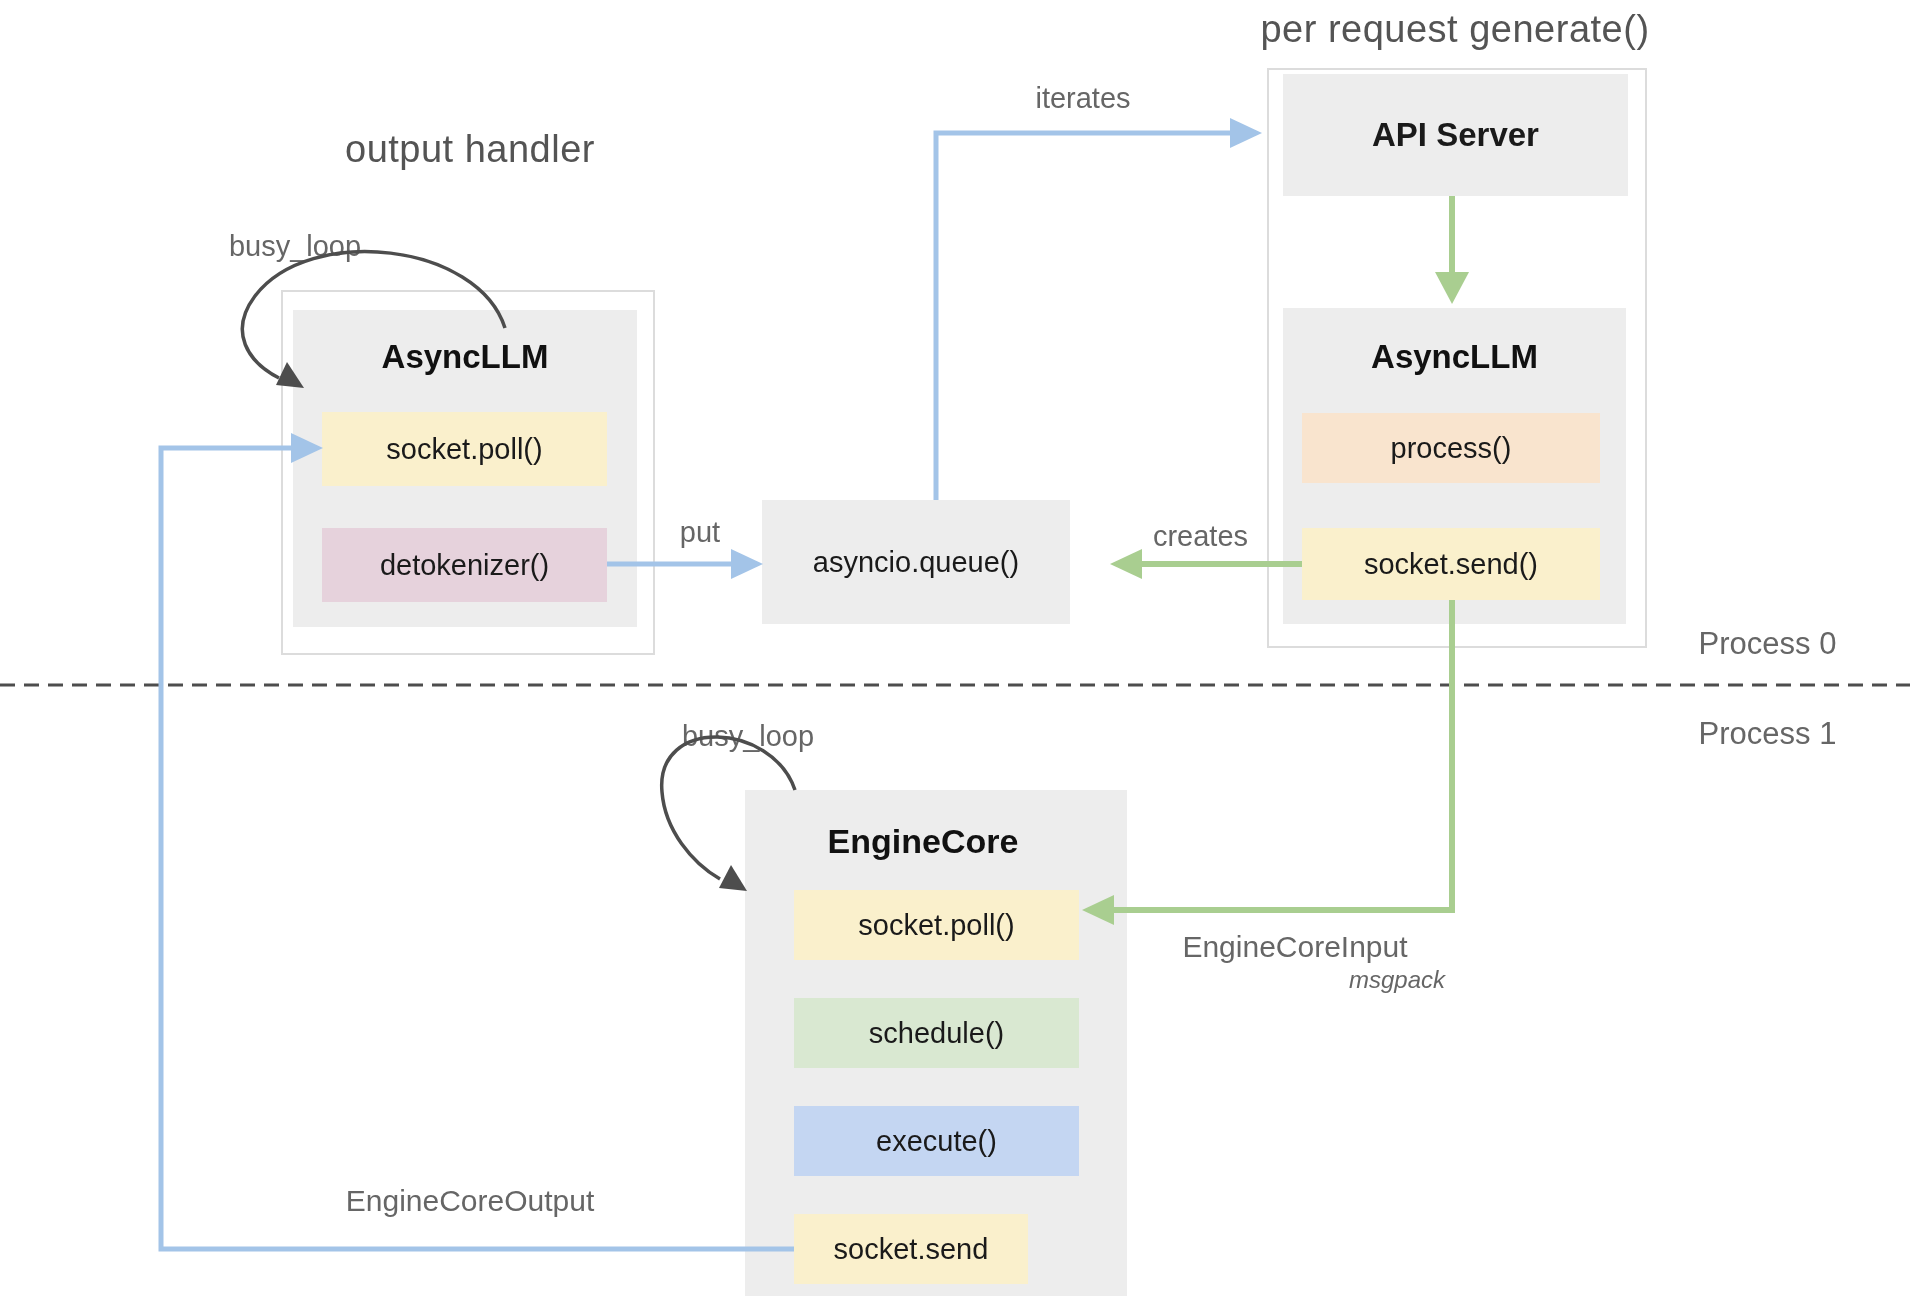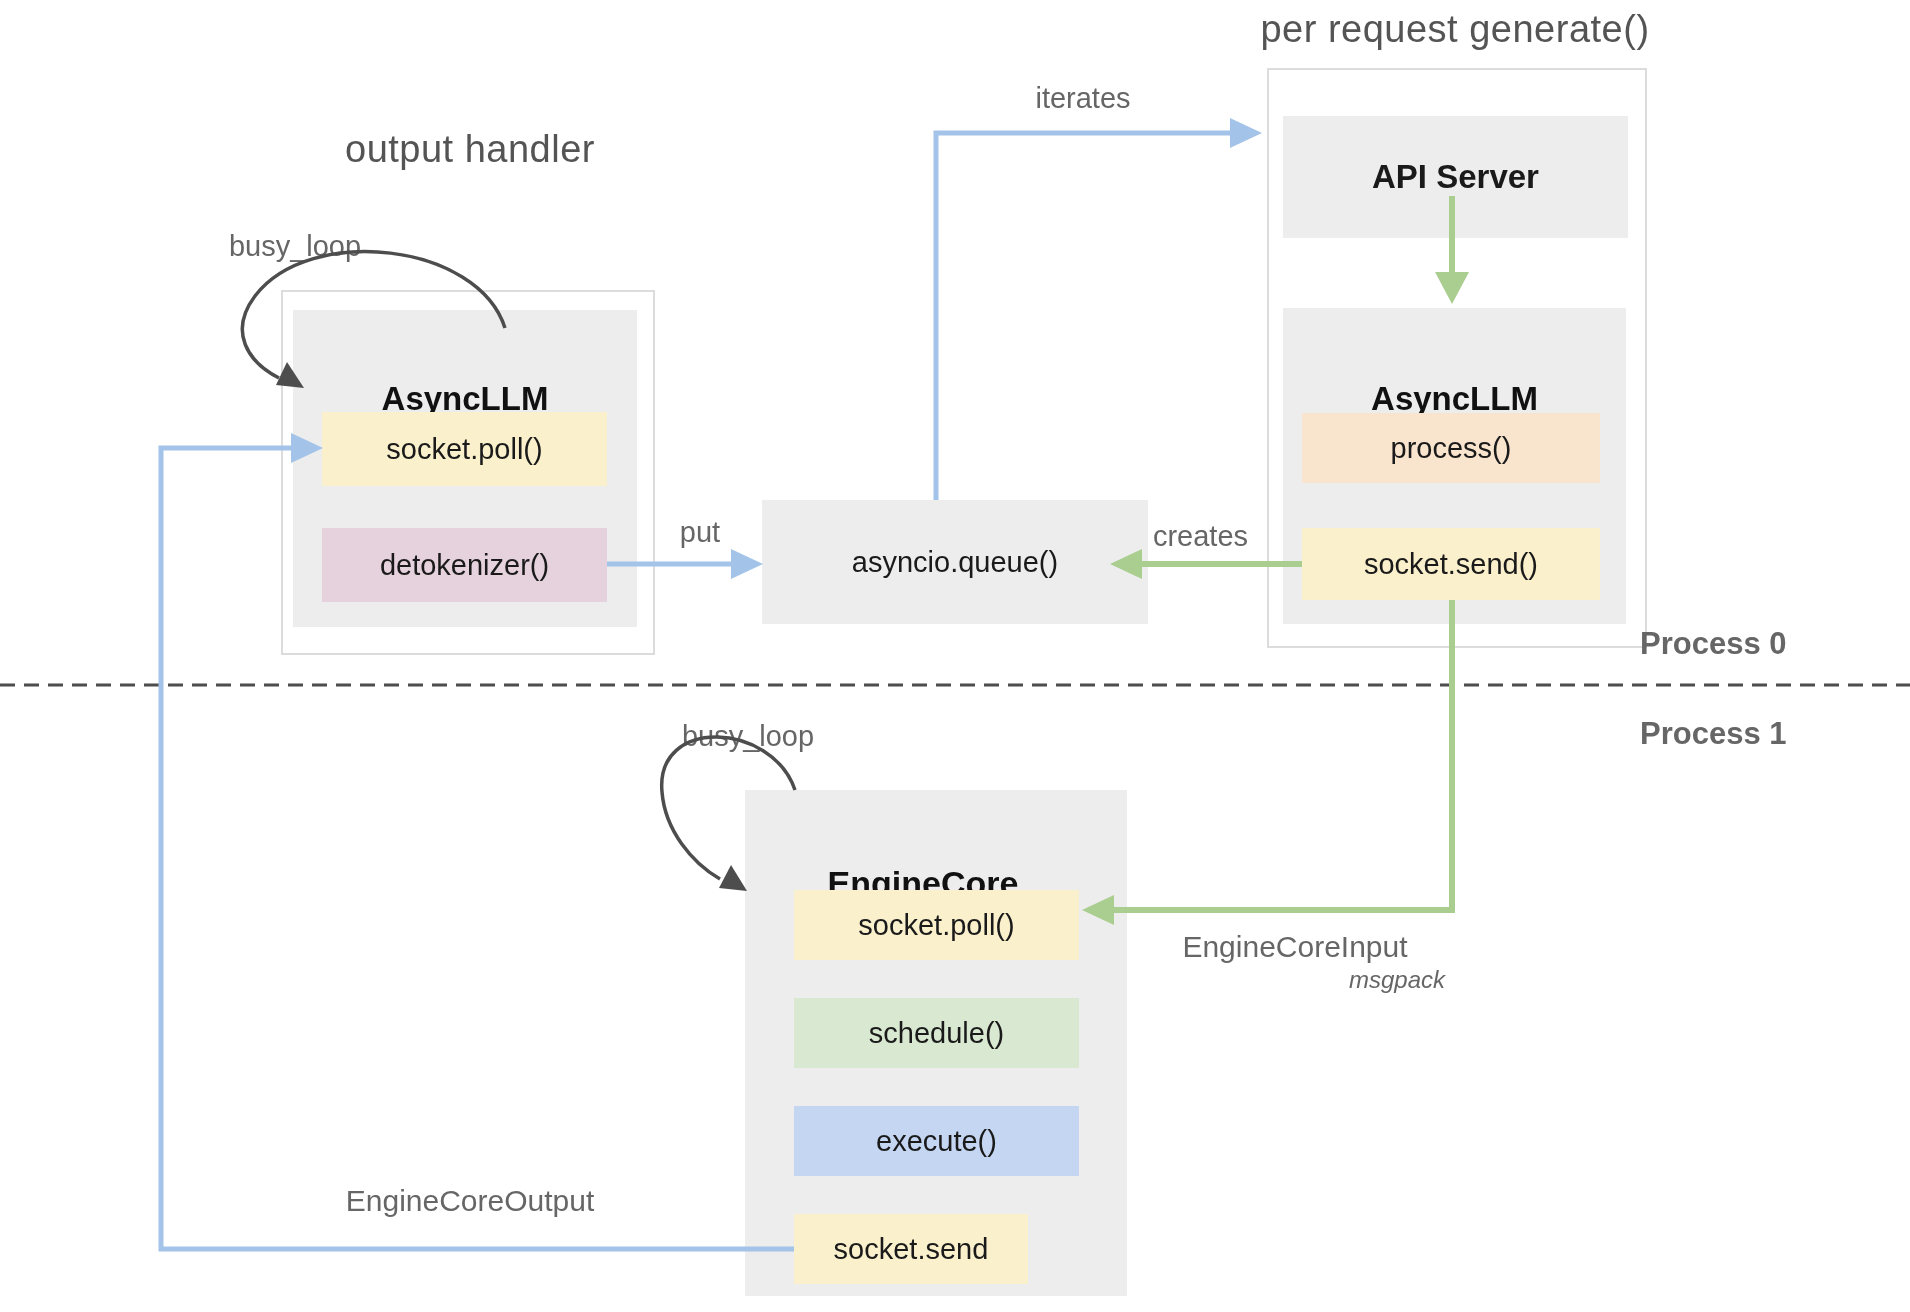--- a/index.html
+++ b/index.html
@@ -5,26 +5,26 @@
   html,body{margin:0;padding:0;background:#ffffff;}
   #stage{
     position:relative;width:1910px;height:1312px;background:#ffffff;overflow:hidden;
     font-family:"Liberation Sans",sans-serif;
   }
   .abs{position:absolute;box-sizing:border-box;}
   .lbl{color:var(--label-gray);font-size:29px;text-align:center;white-space:nowrap;}
   .lbl-big{color:var(--heading-gray);font-weight:normal;font-size:38px;text-align:center;white-space:nowrap;letter-spacing:.5px;}
   .outline-box{background:#ffffff;border:2px solid var(--outline);}
   .panel{background:var(--panel);}
-  .node-title{color:#111;font-weight:bold;font-size:33px;text-align:center;white-space:nowrap;margin-top:42px;}
+  .node-title{color:#111;font-weight:bold;font-size:33px;text-align:center;white-space:nowrap;}
   .item{
     color:#1a1a1a;font-size:29px;text-align:center;white-space:nowrap;
     display:flex;align-items:center;justify-content:center;
   }
-  .right-align{text-align:left;font-weight:bold;}
+  .right-align{text-align:center;}
   svg{position:absolute;left:0;top:0;pointer-events:none;}
   .blue-line{stroke:var(--blue-arrow);stroke-width:5;fill:none;}
   .green-line{stroke:var(--green-arrow);stroke-width:6;fill:none;}
   .loop-line{stroke:var(--loop-arrow);stroke-width:3.5;fill:none;}
   .blue-head{fill:var(--blue-arrow);}
   .green-head{fill:var(--green-arrow);}
   .loop-head{fill:var(--loop-arrow);}
   .dashed{stroke:var(--loop-arrow);stroke-width:3;stroke-dasharray:15 9;}
   .italic{font-style:italic;font-size:24px;}
 </style>
@@ -37,21 +37,21 @@
   <div class="abs lbl-big" style="left:1165px;top:8px;width:580px;">per request generate()</div>
 
   <div class="abs lbl" style="left:205px;top:230px;width:180px;">busy_loop</div>
 
   <div class="abs outline-box" style="left:281px;top:290px;width:374px;height:365px;"></div>
   <div class="abs panel" style="left:293px;top:310px;width:344px;height:317px;"></div>
   <div class="abs node-title" style="left:293px;top:338px;width:344px;">AsyncLLM</div>
   <div class="abs item" style="left:322px;top:412px;width:285px;height:74px;background:var(--yellow);">socket.poll()</div>
   <div class="abs item" style="left:322px;top:528px;width:285px;height:74px;background:var(--pink);">detokenizer()</div>
 
-  <div class="abs item" style="left:762px;top:500px;width:386px;height:124px;background:var(--panel);">asyncio.queue()</div>
+  <div class="abs item" style="left:762px;top:500px;width:308px;height:124px;background:var(--panel);">asyncio.queue()</div>
 
   <div class="abs outline-box" style="left:1267px;top:68px;width:380px;height:580px;"></div>
   <div class="abs panel node-title item" style="left:1283px;top:74px;width:345px;height:122px;font-weight:bold;font-size:33px;">API Server</div>
   <div class="abs panel" style="left:1283px;top:308px;width:343px;height:316px;"></div>
   <div class="abs node-title" style="left:1283px;top:338px;width:343px;">AsyncLLM</div>
   <div class="abs item" style="left:1302px;top:413px;width:298px;height:70px;background:var(--orange);">process()</div>
   <div class="abs item" style="left:1302px;top:528px;width:298px;height:72px;background:var(--yellow);">socket.send()</div>
 
   <div class="abs lbl right-align" style="left:1640px;top:626px;width:255px;font-size:31px;">Process 0</div>
   <div class="abs lbl right-align" style="left:1640px;top:716px;width:255px;font-size:31px;">Process 1</div>

